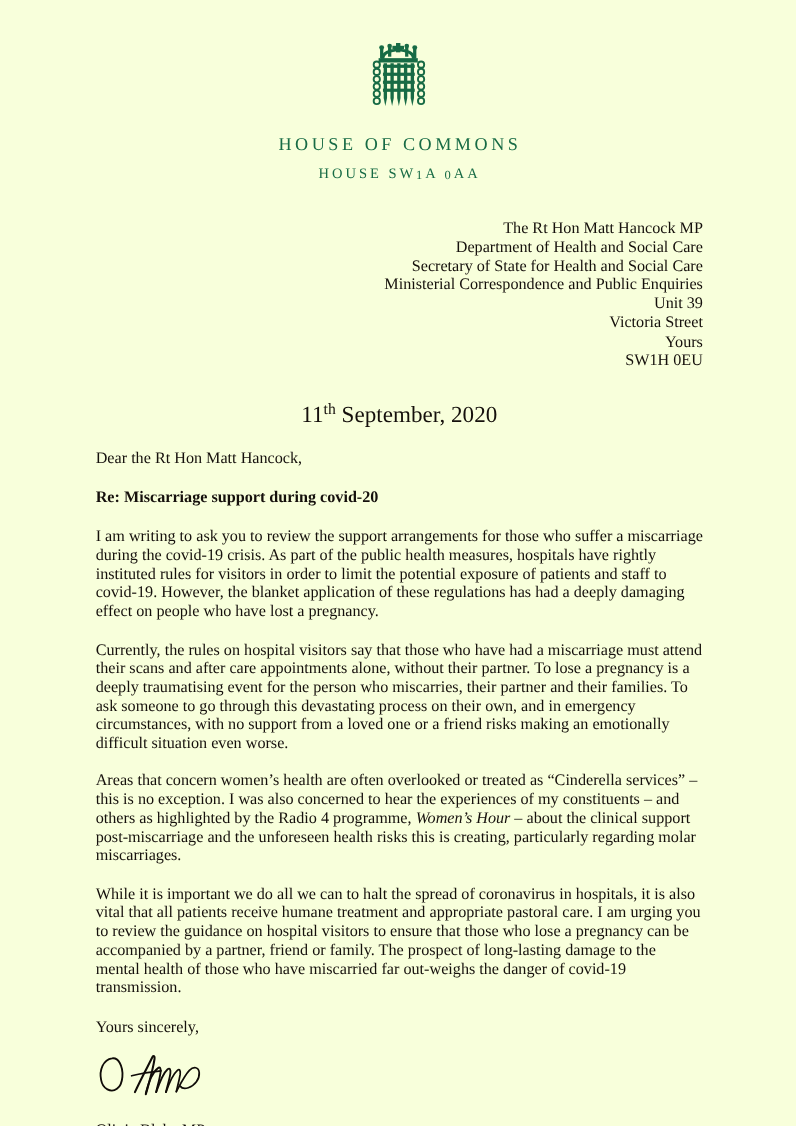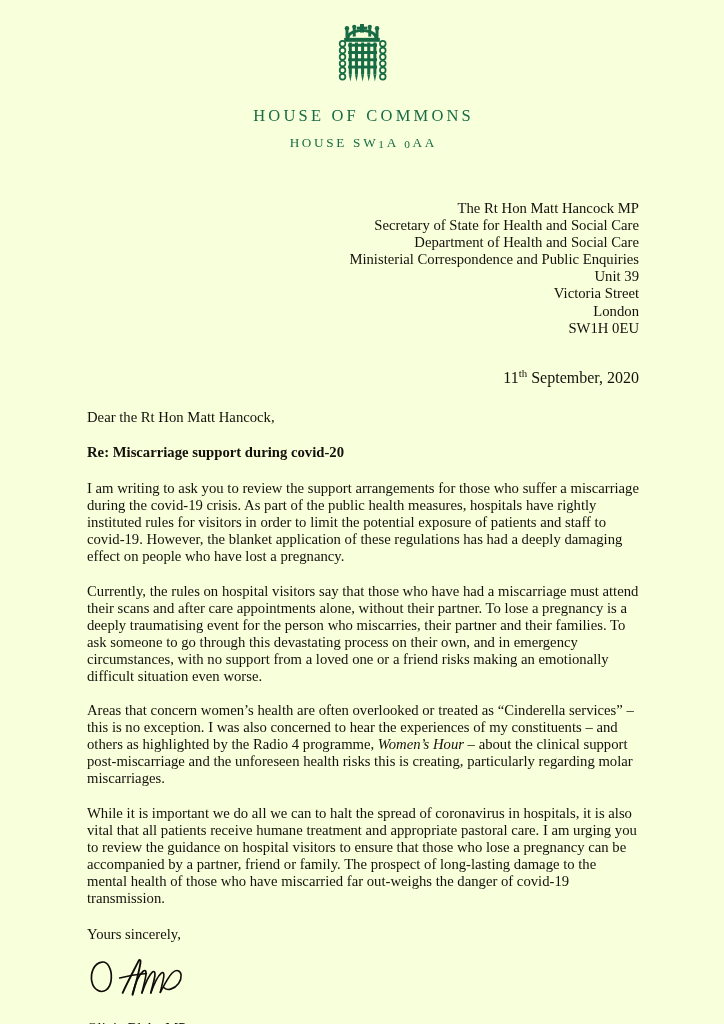--- a/index.html
+++ b/index.html
@@ -17,21 +17,21 @@
 
   .page {
     position: relative;
     width: 724px;
     height: 1024px;
     box-sizing: border-box;
   }
 
   
   .letterhead {
-    padding-top: 24px;
+    padding-top: 39px;
     text-align: center;
   }
   .crest {
     display: block;
     margin: 0 auto;
     width: 66px;
     height: 66px;
   }
   .org-name {
     margin-top: 16px;
@@ -68,22 +68,22 @@
   .recipient {
     margin: 0;
     text-align: right;
   }
   .recipient div {
     white-space: pre;
   }
 
   .date-line {
     margin-top: 32px;
-    text-align: right;
-    font-size: 16px;
+    text-align: center;
+    font-size: 21px;
   }
   .date-line sup {
     font-size: 0.68em;
     vertical-align: super;
     line-height: 0;
   }
 
   .salutation {
     margin-top: 23px;
   }
@@ -184,26 +184,26 @@
 
     <div class="org-name">HOUSE OF COMMONS</div>
 
     <div class="org-address"><span>HOUSE SW</span><span class="oldstyle">1</span><span>A </span><span class="oldstyle">0</span><span>AA</span></div>
   </div>
 
   <div class="content">
 
     <div class="recipient">
       <div>The Rt Hon Matt Hancock MP</div>
+      <div>Department of Health and Social Care</div>
       <div>Secretary of State for Health and Social Care</div>
-      <div>Department of Health and Social Care</div>
       <div>Ministerial Correspondence and Public Enquiries</div>
       <div>Unit 39</div>
       <div>Victoria Street</div>
-      <div>London</div>
+      <div>Yours</div>
       <div>SW1H 0EU</div>
     </div>
 
     <div class="date-line"><span>11</span><sup>th</sup><span> September, 2020</span></div>
 
     <div class="salutation">Dear the Rt Hon Matt Hancock,</div>
 
     <div class="subject">Re: Miscarriage support during covid-20</div>
 
     <p class="para">I am writing to ask you to review the support arrangements for those who suffer a miscarriage during the covid-19 crisis. As part of the public health measures, hospitals have rightly instituted rules for visitors in order to limit the potential exposure of patients and staff to covid-19. However, the blanket application of these regulations has had a deeply damaging effect on people who have lost a pregnancy.</p>

